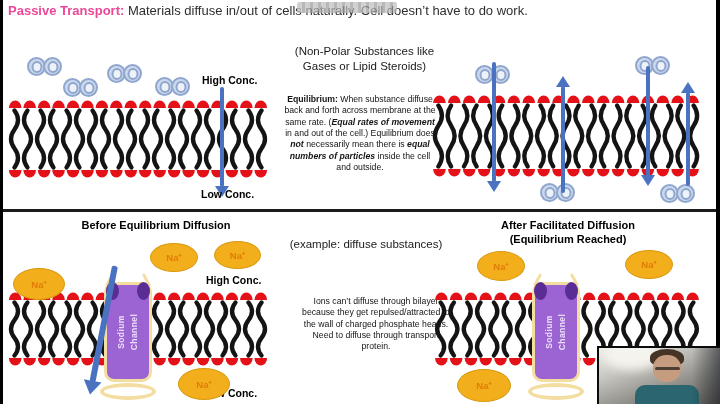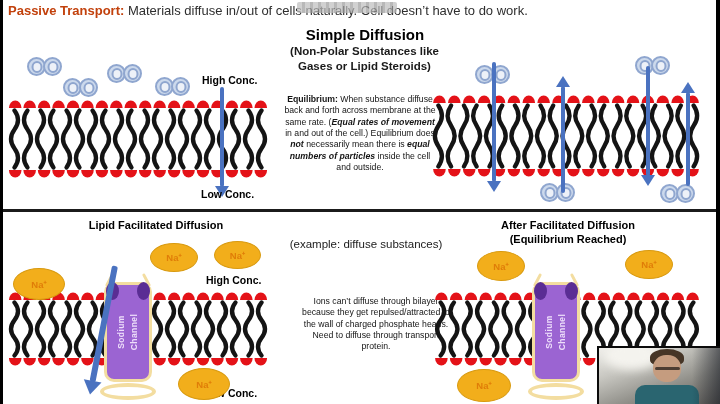--- a/index.html
+++ b/index.html
@@ -1,21 +1,21 @@
 <!DOCTYPE html>
 <html style="--membrane-red: #e41218; --tail-black: #141414; --arrow-blue: #4a72c0; --na-fill: #f2ae1b; --na-border: #d89a10; --na-text: #e07d08; --o2-fill: #ccd9ec; --o2-border: #8fa6cf; --channel-purple: #9b64d2; --channel-dark: #5a2d94; --channel-outline: #f3dda0;"><head>
 <meta charset="utf-8">
 <style>
   html,body{margin:0;padding:0;background:#222;}
   #stage{position:relative;width:720px;height:404px;background:#fff;overflow:hidden;
          font-family:"Liberation Sans",sans-serif;color:#111;}
   .abs{position:absolute;}
   .edge{position:absolute;top:0;bottom:0;background:#000;z-index:25;}
   .title{font-size:13px;color:#2e2e2e;white-space:nowrap;}
-  .title b{color:#c2410c;}
+  .title b{color:#ec4899;}
   .watermark{width:100px;height:11px;border-radius:2px;opacity:.7;z-index:2;
              background:repeating-linear-gradient(90deg,#bdbdbd 0 5px,#9a9a9a 5px 8px);}
   .h1{position:absolute;font-weight:bold;font-size:15px;text-align:center;color:#000;}
   .sub{position:absolute;font-size:11.5px;text-align:center;line-height:1.3;color:#1a1a1a;}
   .dt{position:absolute;font-weight:bold;font-size:11px;text-align:center;color:#000;}
   .conc{position:absolute;font-weight:bold;font-size:10.5px;color:#000;z-index:5;}
   .para{position:absolute;font-size:8.7px;line-height:1.3;text-align:center;color:#141414;}
   .divider{position:absolute;left:0;top:209px;width:720px;height:3px;background:#1b1b1b;}
   svg.membrane{position:absolute;z-index:2;}
   
@@ -66,22 +66,21 @@
 </head>
 <body>
 
 <div id="stage">
   <div class="edge" style="left:0;width:3px"></div>
   <div class="edge" style="left:716px;width:4px"></div>
 
   <div class="abs title" style="left:8px;top:3px;"><b>Passive Transport:</b><span> Materials diffuse in/out of cells naturally. Cell doesn’t have to do work.</span></div>
   <div class="abs watermark" style="left:297px;top:2px;"></div>
 
-  <div class="h1" style="left:280px;top:26px;width:170px;">Simple Diffusion</div>
-  <div class="sub" style="left:282px;top:44px;width:165px;font-weight:bold;">(Non-Polar Substances like Gases or Lipid Steroids)</div>
+  <div class="sub" style="left:282px;top:44px;width:165px;">(Non-Polar Substances like Gases or Lipid Steroids)</div>
   <div class="para" style="left:283px;top:94px;width:154px;"><span style="font-weight: bold;">Equilibrium:</span><span> When substance diffuse back and forth across membrane at the same rate. (</span><span style="font-weight: bold; font-style: italic;">Equal rates of movement</span><span> in and out of the cell.) Equilibrium does </span><span style="font-weight: bold; font-style: italic;">not</span><span> necessarily mean there is </span><span style="font-weight: bold; font-style: italic;">equal numbers of particles</span><span> inside the cell and outside.</span></div>
 
   <div class="o2" style="left:27px;top:57px;">
       <i class="b"></i>
       <i class="c"></i>
     </div>
   <div class="o2" style="left:63px;top:78px;">
       <i class="b"></i>
       <i class="c"></i>
     </div>
@@ -233,21 +232,21 @@
   <div class="o2" style="left:660px;top:184px;">
       <i class="b"></i>
       <i class="c"></i>
     </div>
 
   <div class="divider"></div>
 
   <div class="sub" style="left:280px;top:237px;width:172px;">(example: diffuse substances)</div>
   <div class="para" style="left:298px;top:296px;width:156px;">Ions can’t diffuse through bilayer because they get repulsed/attracted to the wall of charged phosphate heads. Need to diffuse through transport protein.</div>
 
-  <div class="dt" style="left:36px;top:219px;width:240px;">Lipid Facilitated Diffusion</div>
+  <div class="dt" style="left:36px;top:219px;width:240px;">Before Equilibrium Diffusion</div>
   <div class="na" style="left:13px;top:268px;width:50px;height:30px;">Na⁺</div>
   <div class="na" style="left:150px;top:243px;width:46px;height:27px;">Na⁺</div>
   <div class="na" style="left:214px;top:241px;width:45px;height:26px;">Na⁺</div>
   <div class="conc" style="left:206px;top:274px;">High Conc.</div>
   <svg class="membrane" style="left:8px;top:289px;" width="260" height="80" viewBox="0 0 260 80">
       <path d="M 0.9222222222222225 11 a 6.3 7.5 0 0 1 12.6 0 Z" fill="#e41218"></path>
       <path d="M 0.9222222222222225 69 a 6.3 7.5 0 0 0 12.6 0 Z" fill="#e41218"></path>
       <path d="M 15.366666666666667 11 a 6.3 7.5 0 0 1 12.6 0 Z" fill="#e41218"></path>
       <path d="M 15.366666666666667 69 a 6.3 7.5 0 0 0 12.6 0 Z" fill="#e41218"></path>
       <path d="M 29.811111111111114 11 a 6.3 7.5 0 0 1 12.6 0 Z" fill="#e41218"></path>

